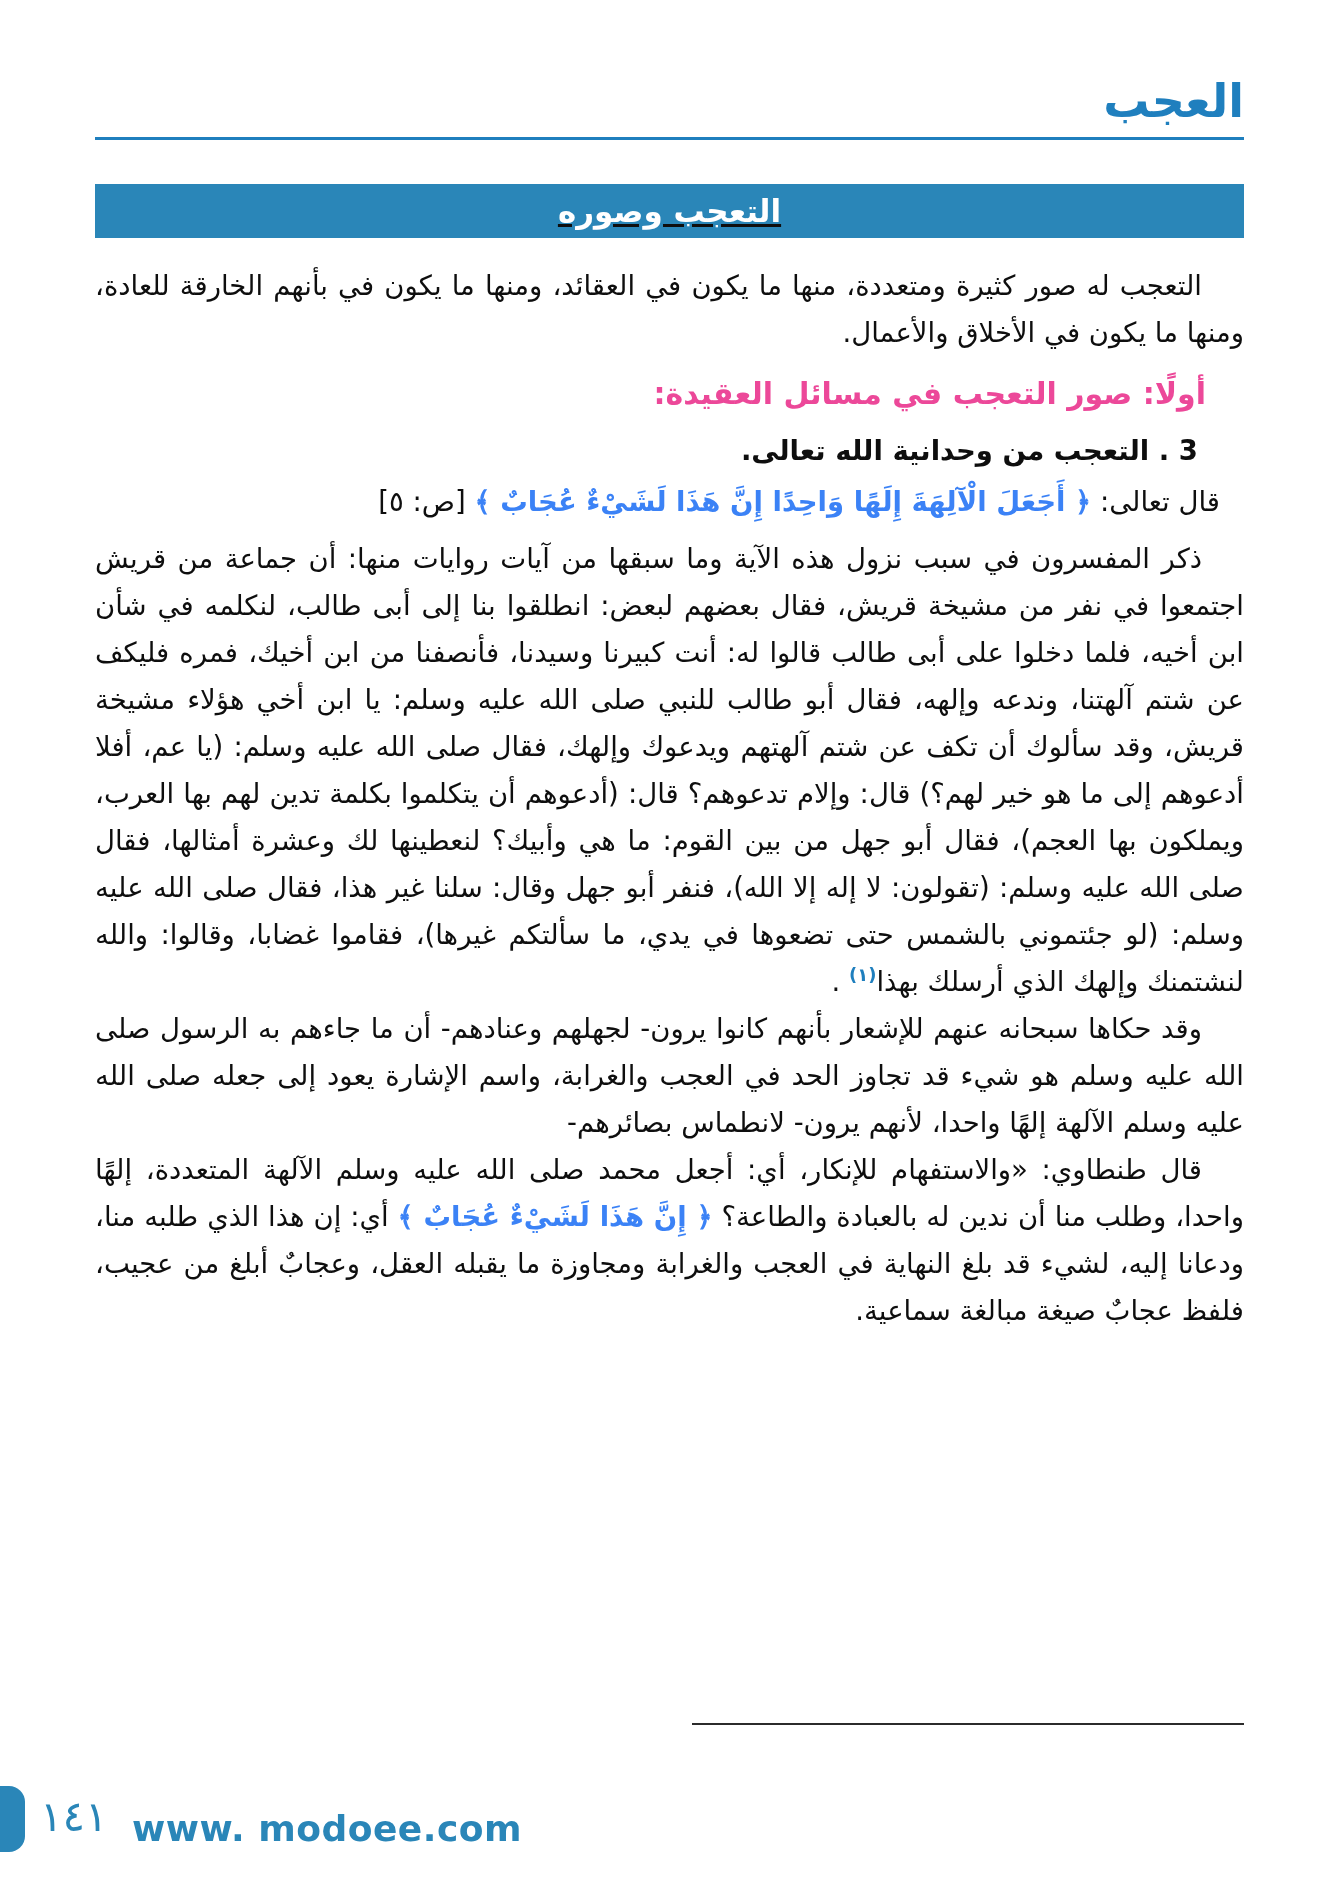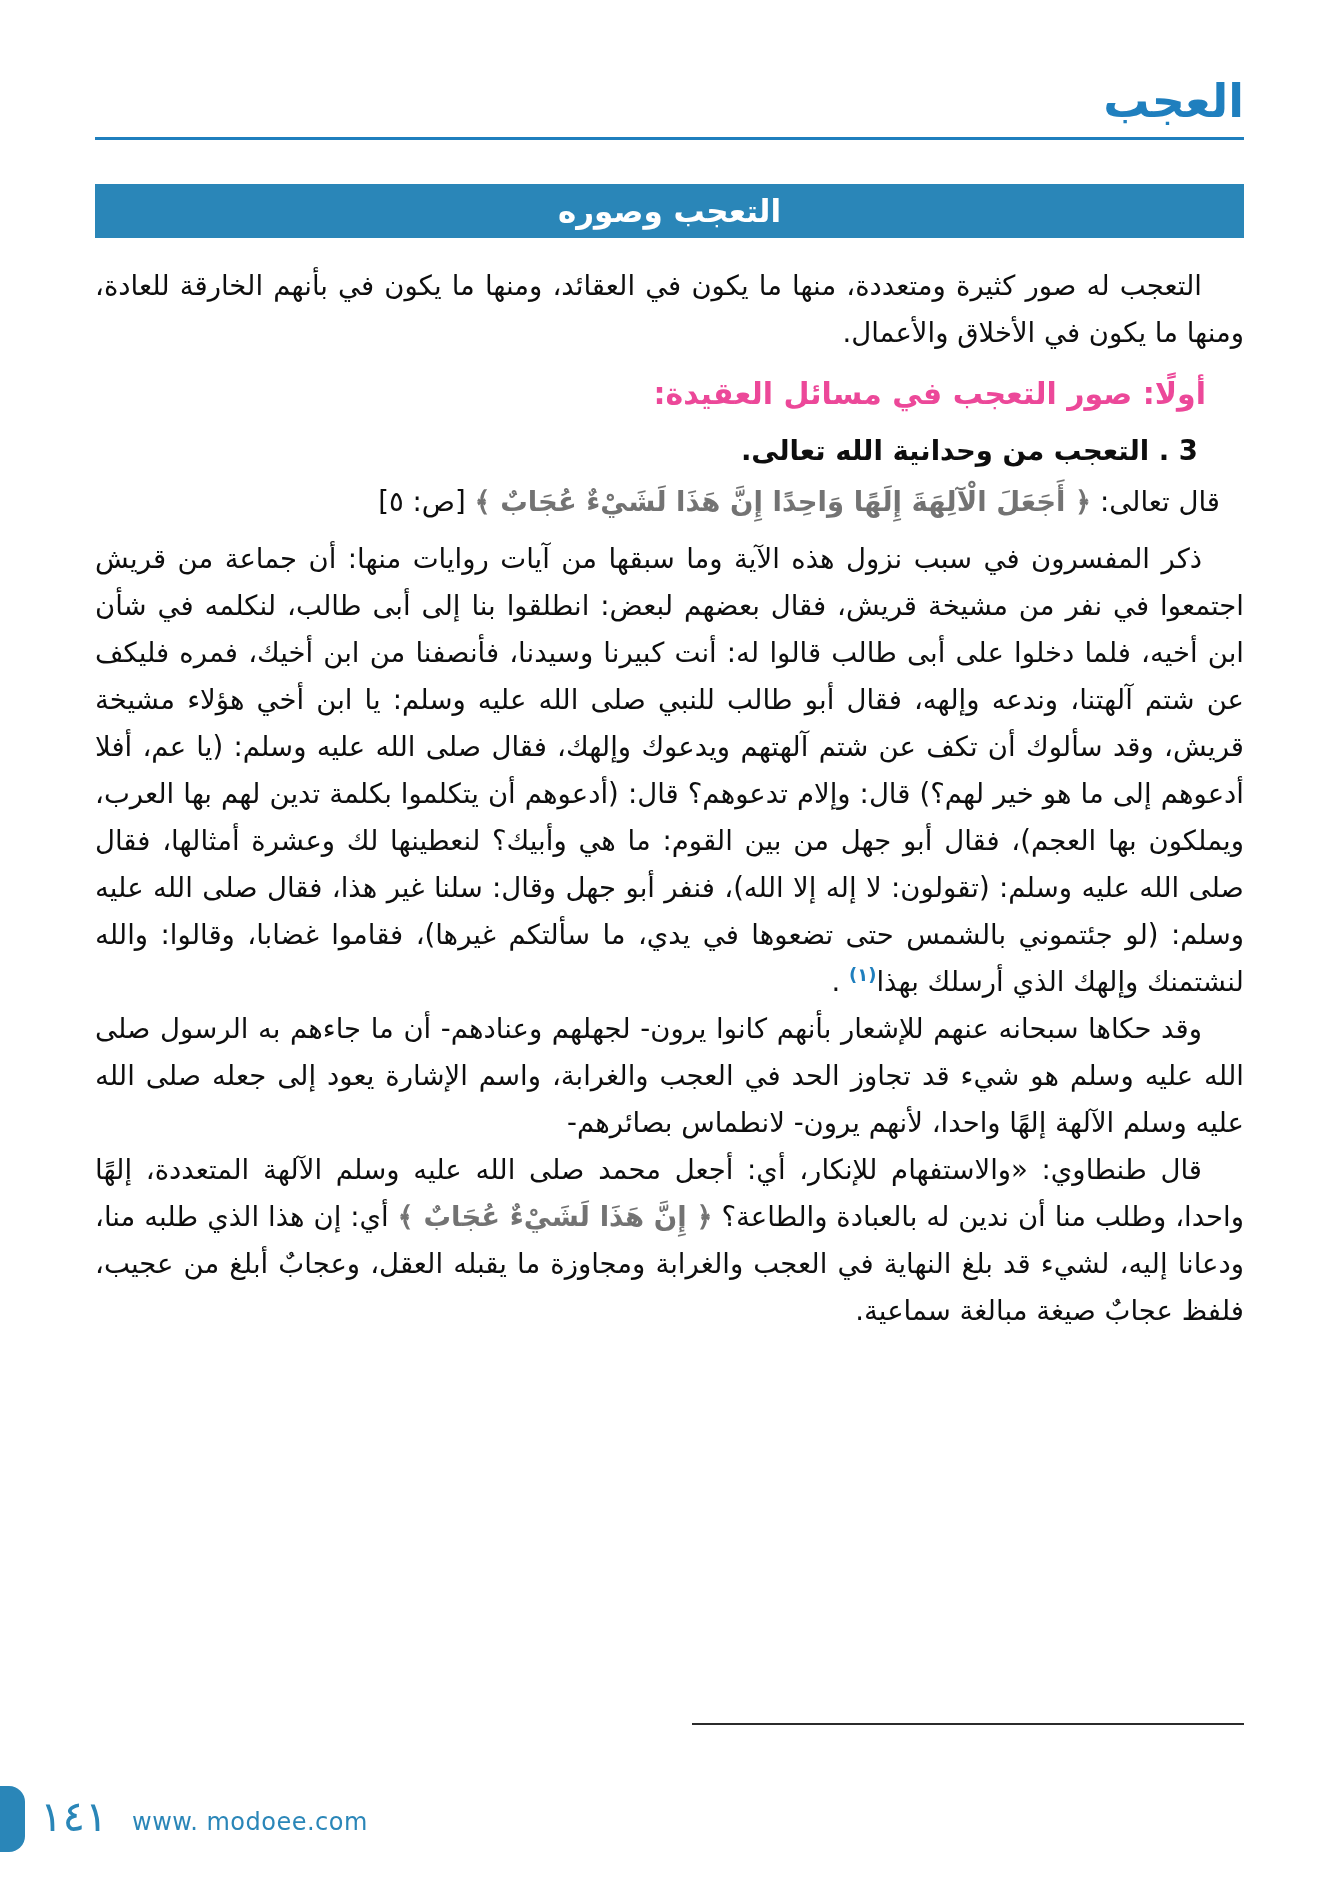--- a/index.html
+++ b/index.html
@@ -32,20 +32,21 @@
   }
 
   
   .banner {
     margin-top: 44px;
     height: 54px;
     background: #2a86b8;
     display: flex;
     align-items: center;
     justify-content: center;
+    text-decoration: underline;
   }
   .banner-title {
     color: #ffffff;
     font-size: 31px;
     font-weight: 700;
   }
 
   
   .body-text p {
     margin: 0;
@@ -69,21 +70,21 @@
     margin: 10px 46px 0 0 !important;
     font-weight: 700;
     text-align: right !important;
   }
   .verse-line {
     margin: 4px 24px 0 0 !important;
     text-align: right !important;
   }
   .bold { font-weight: 400; }
   .verse {
-    color: #737373;
+    color: #3b82f6;
     font-weight: 700;
   }
   .fn-ref {
     color: #1f7fbe;
     font-size: 18px;
     font-weight: 700;
     vertical-align: super;
     line-height: 0;
   }
   .story { margin-top: 10px !important; }
@@ -125,22 +126,22 @@
     color: #2a86b8;
     font-size: 42px;
     font-weight: 400;
     direction: rtl;
   }
   .website {
     position: absolute;
     left: 132px;
     top: 1808px;
     color: #2a86b8;
-    font-size: 24px;
-    font-weight: 400;
+    font-size: 36px;
+    font-weight: 700;
     direction: ltr;
     letter-spacing: 0.5px;
   }
 </style>
 </head>
 <body>
 
 <div class="page">
   <div class="inner">
 

